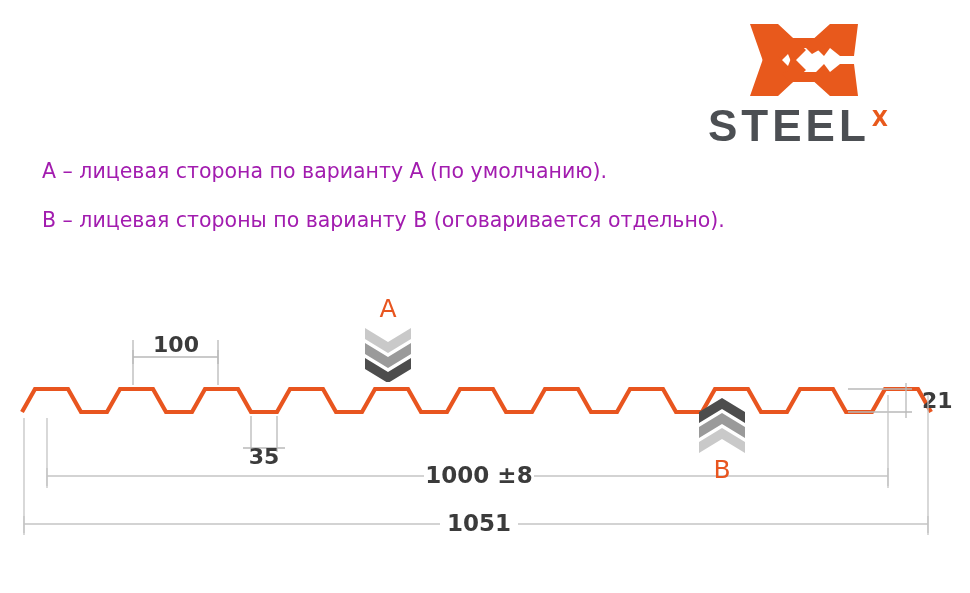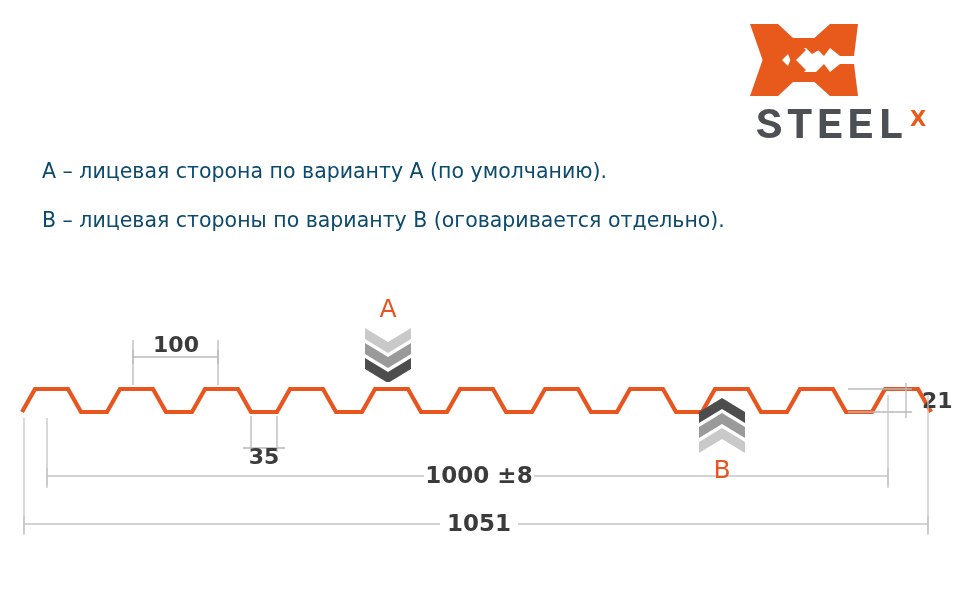--- a/index.html
+++ b/index.html
@@ -40,44 +40,43 @@
     position: absolute;
     left: 8px;
     top: 88px;
     width: 228px;
     height: 46px;
     display: flex;
     align-items: flex-end;
     justify-content: flex-start;
   }
   .logo-steel {
-    font-family: Liberation Mono, monospace;
+    font-family: Liberation Sans, sans-serif;
     font-size: 44px;
     font-weight: 700;
     letter-spacing: 4px;
     color: #4c4f53;
     line-height: 1;
-    margin-left: 48px;
   }
   .logo-sup {
     font-family: "DejaVu Sans", sans-serif;
     font-size: 21px;
     font-weight: 700;
     color: #e8591c;
     line-height: 1;
     position: relative;
     top: -18px;
     left: 2px;
   }
 
   
   .legend {
     position: absolute;
     left: 42px;
-    color: #0c4a6e;
+    color: #a21caf;
     font-family: "DejaVu Sans", sans-serif;
     font-size: 20.5px;
     font-weight: 400;
     white-space: nowrap;
   }
   .legend-a { top: 159px; }
   .legend-b { top: 208px; }
 
   
   .drawing {

